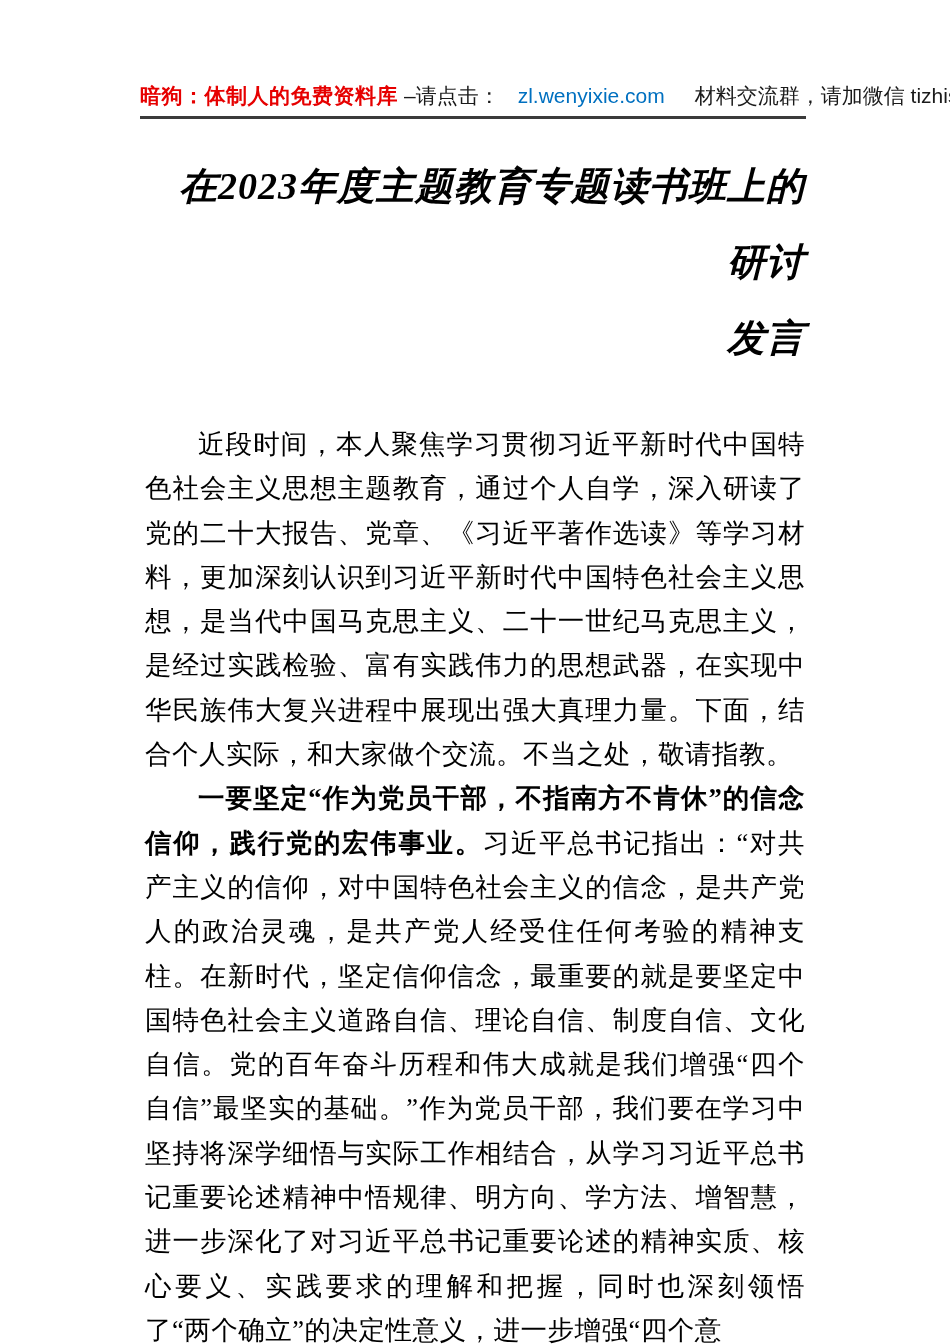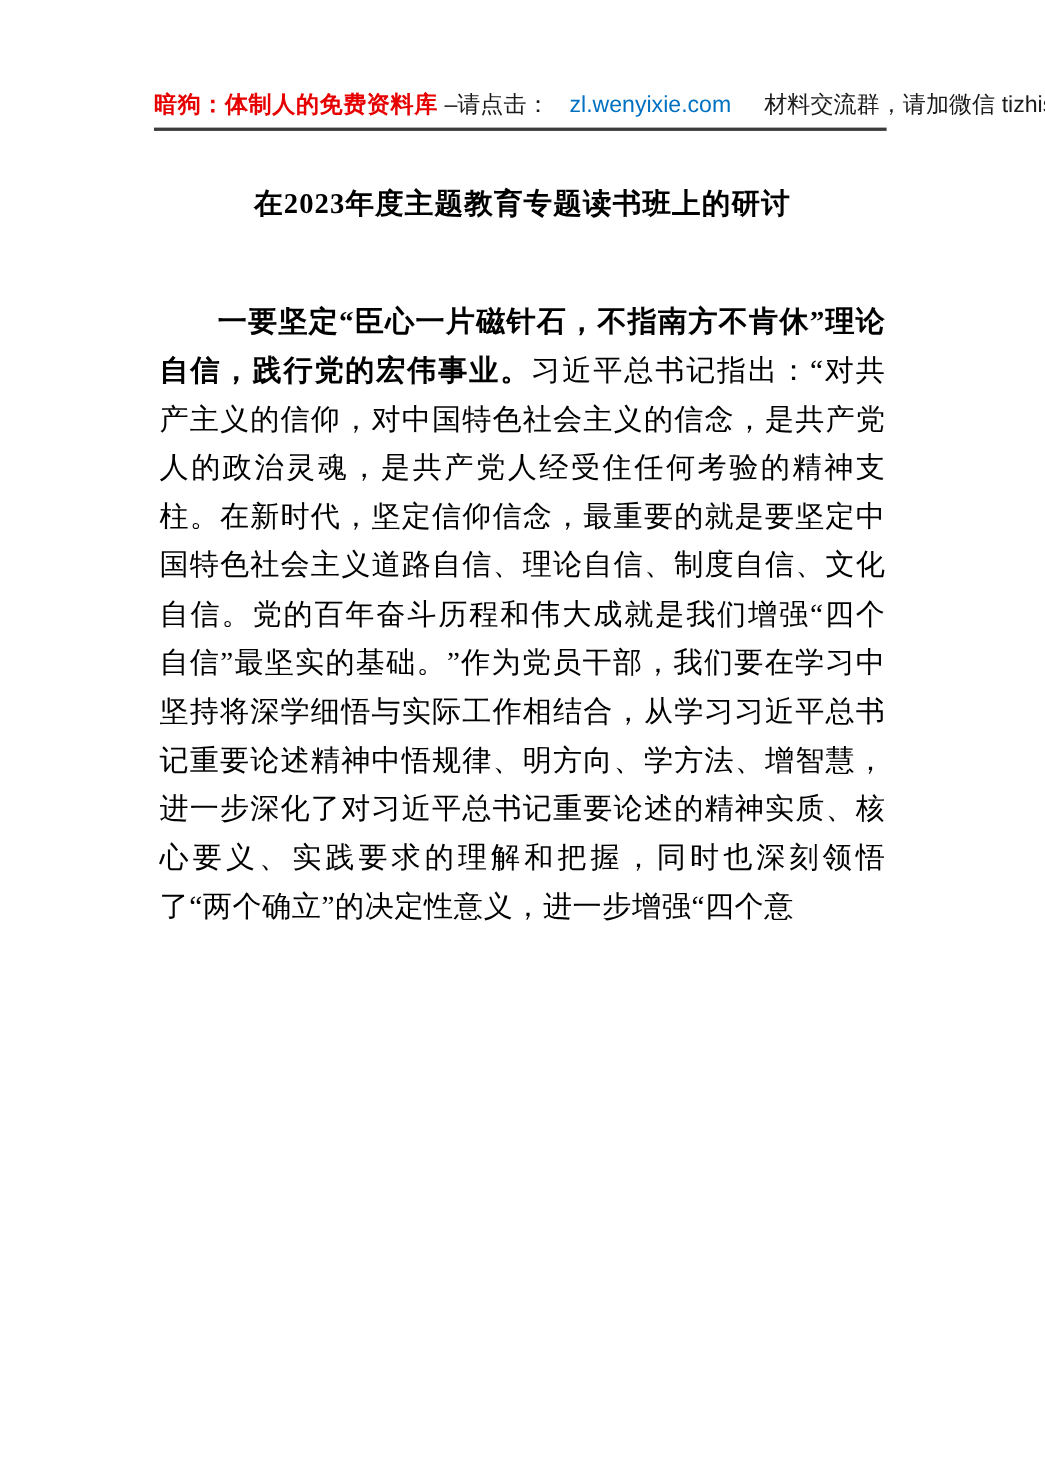--- a/index.html
+++ b/index.html
@@ -52,26 +52,27 @@
   }
   
   .doc {
     position: absolute;
     top: 0;
     left: 145px;
     width: 660px;
   }
   .doc-title {
     margin: 148px 0 0 0;
-    text-align: center;
+    text-align: right;
     font-weight: bold;
-    font-size: 26px;
+    font-size: 38px;
     line-height: 76px;
     color: #000000;
     letter-spacing: 1px;
+    font-style: italic;
   }
   .doc-title .title-line {
     display: block;
   }
   .doc-body {
     margin-top: 46px;
   }
   .doc-body p {
     margin: 0;
     text-indent: 2em;
@@ -94,23 +95,27 @@
     <span class="promo-red">暗狗：体制人的免费资料库</span>
     <span class="promo-click">–请点击：</span>
     <a class="promo-link" href="#">zl.wenyixie.com</a>
     <span class="promo-group">材料交流群，请加微信 tizhisiri</span>
   </div>
 
   <div class="doc">
 
     <h1 class="doc-title">
       <span class="title-line">在2023年度主题教育专题读书班上的研讨</span>
+      <span class="title-line">发言</span>
     </h1>
 
     <div class="doc-body">
       <p>
-        <span class="lead-bold">一要坚定“臣心一片磁针石，不指南方不肯休”理论自信，践行党的宏伟事业。</span><span>习近平总书记指出：“对共产主义的信仰，对中国特色社会主义的信念，是共产党人的政治灵魂，是共产党人经受住任何考验的精神支柱。在新时代，坚定信仰信念，最重要的就是要坚定中国特色社会主义道路自信、理论自信、制度自信、文化自信。党的百年奋斗历程和伟大成就是我们增强“四个自信”最坚实的基础。”作为党员干部，我们要在学习中坚持将深学细悟与实际工作相结合，从学习习近平总书记重要论述精神中悟规律、明方向、学方法、增智慧，进一步深化了对习近平总书记重要论述的精神实质、核心要义、实践要求的理解和把握，同时也深刻领悟了“两个确立”的决定性意义，进一步增强“四个意</span>
+        <span>近段时间，本人聚焦学习贯彻习近平新时代中国特色社会主义思想主题教育，通过个人自学，深入研读了党的二十大报告、党章、《习近平著作选读》等学习材料，更加深刻认识到习近平新时代中国特色社会主义思想，是当代中国马克思主义、二十一世纪马克思主义，是经过实践检验、富有实践伟力的思想武器，在实现中华民族伟大复兴进程中展现出强大真理力量。下面，结合个人实际，和大家做个交流。不当之处，敬请指教。</span>
+      </p>
+      <p>
+        <span class="lead-bold">一要坚定“作为党员干部，不指南方不肯休”的信念信仰，践行党的宏伟事业。</span><span>习近平总书记指出：“对共产主义的信仰，对中国特色社会主义的信念，是共产党人的政治灵魂，是共产党人经受住任何考验的精神支柱。在新时代，坚定信仰信念，最重要的就是要坚定中国特色社会主义道路自信、理论自信、制度自信、文化自信。党的百年奋斗历程和伟大成就是我们增强“四个自信”最坚实的基础。”作为党员干部，我们要在学习中坚持将深学细悟与实际工作相结合，从学习习近平总书记重要论述精神中悟规律、明方向、学方法、增智慧，进一步深化了对习近平总书记重要论述的精神实质、核心要义、实践要求的理解和把握，同时也深刻领悟了“两个确立”的决定性意义，进一步增强“四个意</span>
       </p>
     </div>
 
   </div>
 
 </div>
 
 </body></html>

